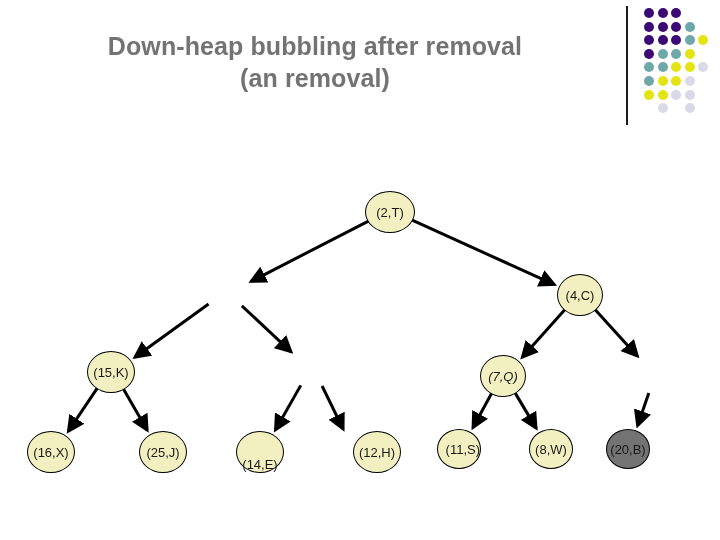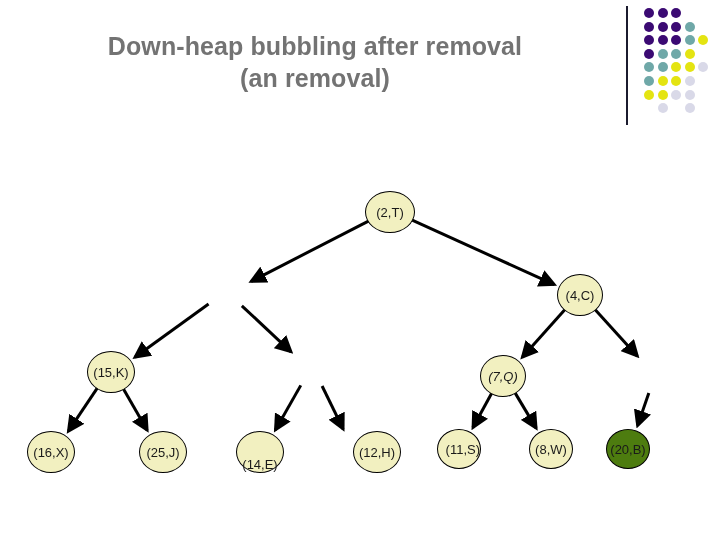--- a/index.html
+++ b/index.html
@@ -89,21 +89,21 @@
     background: #f2f0c0;
     color: #1a1a1a;
     font-size: 13px;
     font-family: "Liberation Sans", sans-serif;
     display: flex;
     align-items: center;
     justify-content: center;
     box-sizing: border-box;
     white-space: nowrap;
   }
-  .tree-node.node-lilac { background: #4d7c0f; }
+  .tree-node.node-lilac { background: #737373; }
 </style>
 </head>
 <body>
 
 <div id="slide-title">
   <span class="title-line">Down-heap bubbling after removal</span>
   <span class="title-line">(an removal)</span>
 </div>
 
 <div id="deco">

